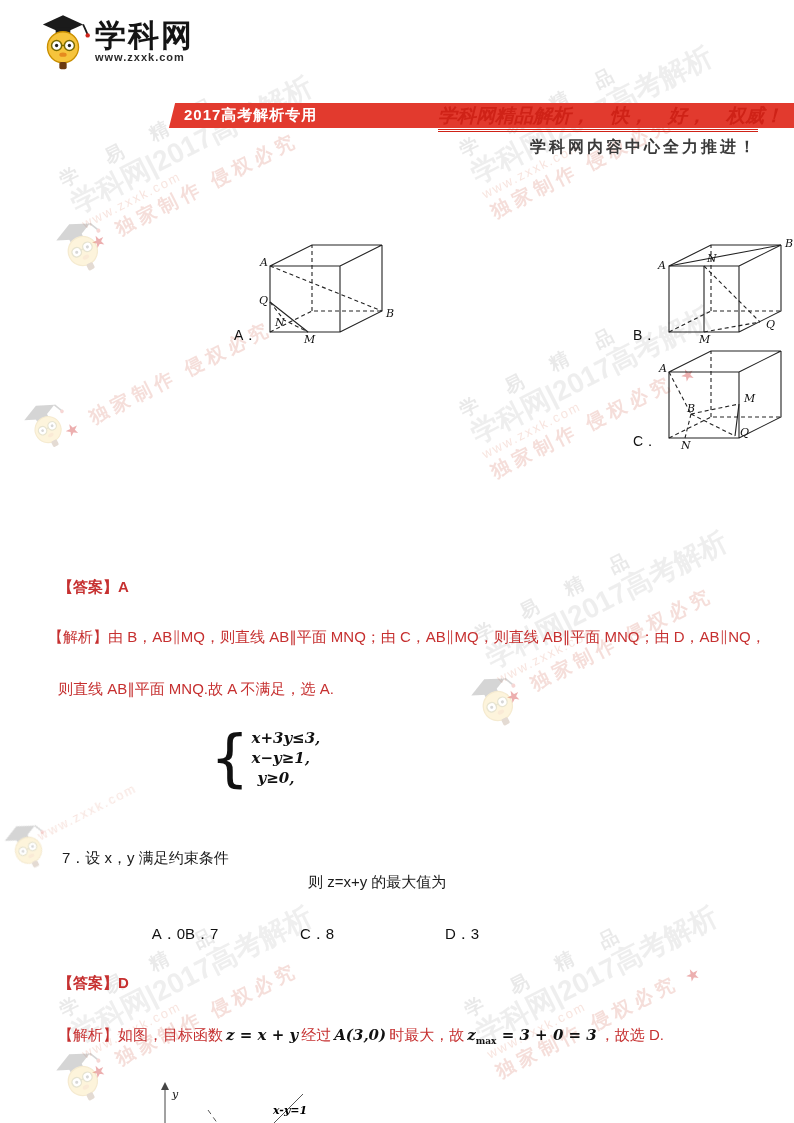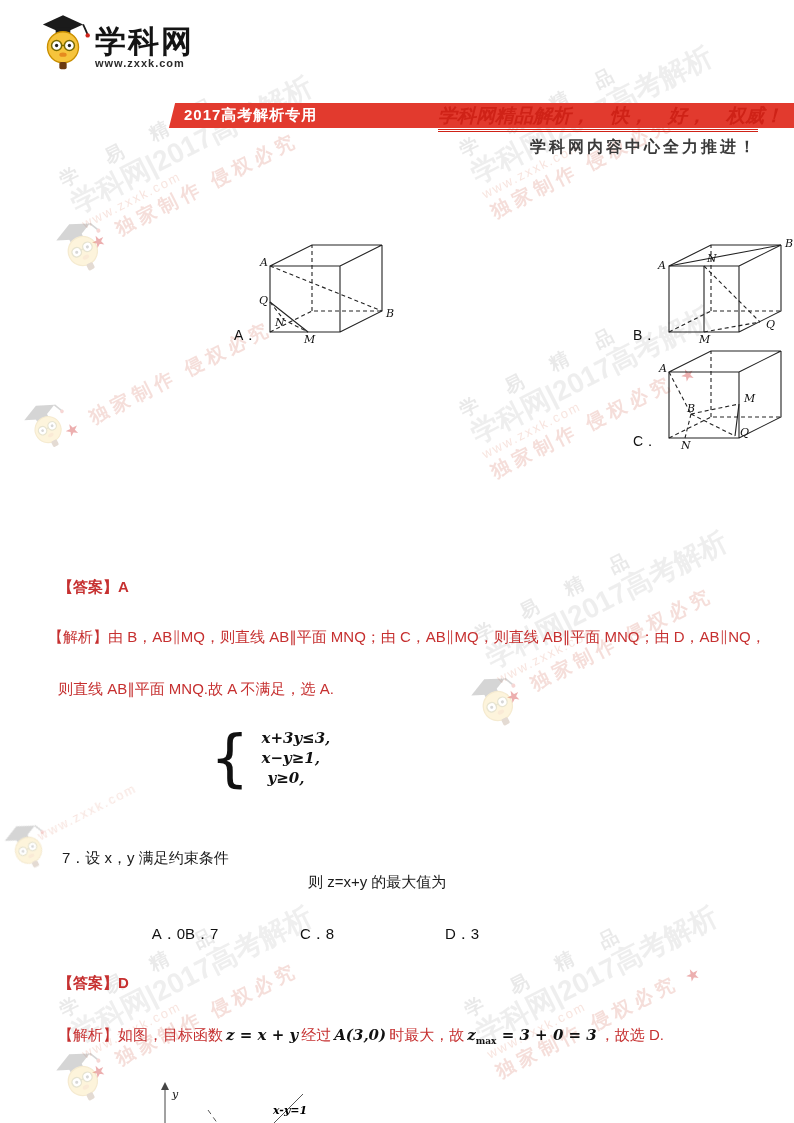--- a/index.html
+++ b/index.html
@@ -130,21 +130,21 @@
     <div class="wm-l3">www.zxxk.com</div>
     <div class="wm-l4"><span>独家制作 侵权必究</span> <span class="wm-star">★</span></div>
   </div>
 
   
   <div class="content abs" style="left:35px;top:8px;">
     <div style="display:flex;align-items:flex-start;">
       <svg width="56" height="64">
           <use href="#mascot"></use>
         </svg>
-      <div style="margin-left:4px;margin-top:18px;">
+      <div style="margin-left:4px;margin-top:12px;">
         <div class="logo-text">学科网</div>
         <div class="logo-url">www.zxxk.com</div>
       </div>
     </div>
   </div>
   <div class="content abs" style="left:172px;top:39px;">
     <div class="ribbon"><span>2017高考解析专用</span></div>
   </div>
   <div class="content abs" style="left:438px;top:14px;width:320px;">
     <div class="slogan">
@@ -219,21 +219,21 @@
   
 
   
   <div class="content abs t15 red" style="left:58px;top:318px;font-weight:bold;">【答案】A</div>
   <div class="content abs t15 red" style="left:48px;top:346px;width:722px;">【解析】由 B，AB∥MQ，则直线 AB∥平面 MNQ；由 C，AB∥MQ，则直线 AB∥平面 MNQ；由 D，AB∥NQ，</div>
   <div class="content abs t15 red" style="left:58px;top:376px;width:722px;">则直线 AB∥平面 MNQ.故 A 不满足，选 A.</div>
 
   
   <div class="content abs" style="left:210px;top:404px;display:flex;align-items:center;">
     <span class="brace">{</span>
-    <div style="margin-left:12px;">
+    <div style="margin-left:2px;">
       <div class="cons">x+3y≤3,</div>
       <div class="cons">x−y≥1,</div>
       <div class="cons" style="padding-left:6px;">y≥0,</div>
     </div>
   </div>
   <div class="content abs t15" style="left:62px;top:462px;">7．设 x，y 满足约束条件</div>
   <div class="content abs t15" style="left:308px;top:464px;">则 z=x+y 的最大值为</div>
   <div class="content abs opts" style="left:90px;top:496px;width:600px;">
     <span style="width:95px;text-align:right;">A．0</span>
     <span style="width:115px;">B．7</span>

